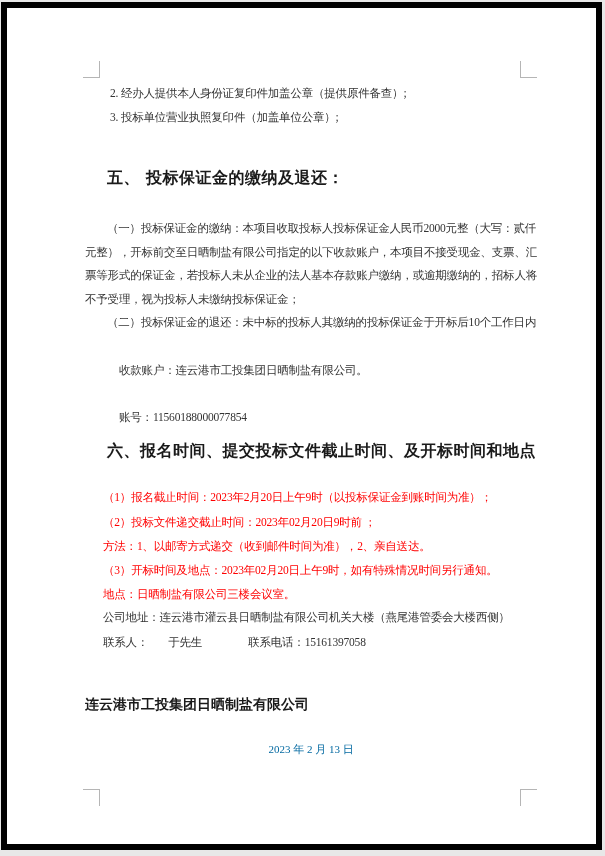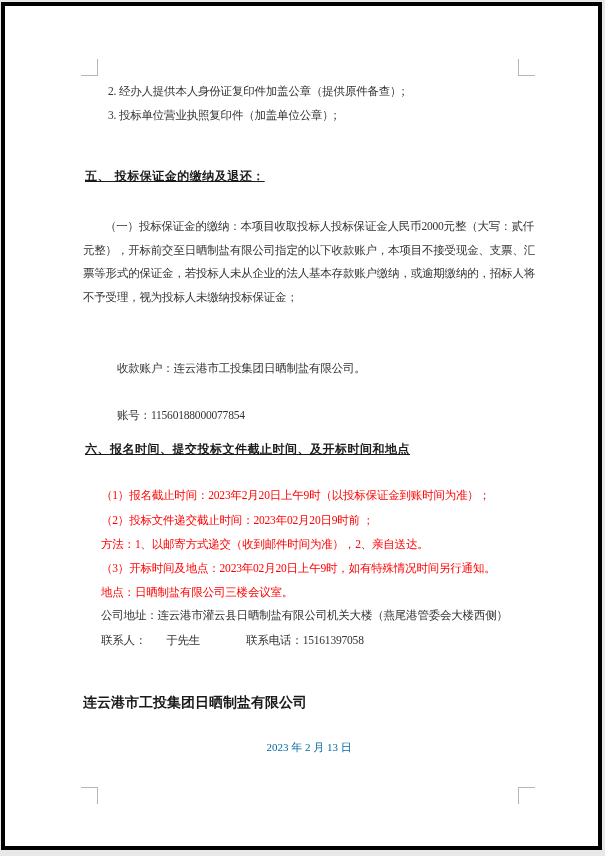--- a/index.html
+++ b/index.html
@@ -8,21 +8,21 @@
     background:#e8e8e8;
     position:relative;
     font-family:"Liberation Serif","DejaVu Serif",serif;
     overflow:hidden;
   }
   .page{
     position:absolute;
     left:1px;top:2px;
     width:601px;height:848px;
     background:#ffffff;
-    border:4px solid #000000;
+    border:6px solid #000000;
     box-sizing:border-box;
   }
   
   .mark{position:absolute;width:17px;height:17px;box-sizing:border-box;}
   .mark-tl{left:76px;top:53px;border-right:1px solid #b5b5b5;border-bottom:1px solid #b5b5b5;}
   .mark-tr{left:513px;top:53px;border-left:1px solid #b5b5b5;border-bottom:1px solid #b5b5b5;}
   .mark-bl{left:76px;top:781px;border-right:1px solid #b5b5b5;border-top:1px solid #b5b5b5;}
   .mark-br{left:513px;top:781px;border-left:1px solid #b5b5b5;border-top:1px solid #b5b5b5;}
 
   .line{
@@ -33,28 +33,27 @@
     color:#333333;
     white-space:nowrap;
   }
   .ind18{padding-left:18px;}
   .ind22{padding-left:22px;}
   .ind25{padding-left:25px;}
   .ind34{padding-left:34px;}
   .red{color:#ff0000;}
   .heading{
     position:absolute;
-    left:80px;width:470px;
+    left:100px;width:470px;
     font-family:"DejaVu Sans","Liberation Sans",sans-serif;
     font-weight:bold;
     color:#1a1a1a;
-    font-size:12px;line-height:20px;
+    font-size:16px;line-height:20px;
     letter-spacing:0.5px;
     white-space:nowrap;
-    text-decoration:underline;
   }
   .footer-company{
     position:absolute;
     left:78px;width:452px;
     text-align:left;
     font-family:"DejaVu Sans","Liberation Sans",sans-serif;
     font-weight:bold;
     font-size:14px;color:#1a1a1a;
     white-space:nowrap;
   }
@@ -81,20 +80,21 @@
   <div class="line ind25" style="top:77px">2. 经办人提供本人身份证复印件加盖公章（提供原件备查）;</div>
   <div class="line ind25" style="top:101px">3. 投标单位营业执照复印件（加盖单位公章）;</div>
 
   <div class="heading" style="top:160px">五、 投标保证金的缴纳及退还：</div>
 
   <div class="line ind22" style="top:212px">（一）投标保证金的缴纳：本项目收取投标人投标保证金人民币2000元整（大写：贰仟</div>
   <div class="line" style="top:236px">元整），开标前交至日晒制盐有限公司指定的以下收款账户，本项目不接受现金、支票、汇</div>
   <div class="line" style="top:259px">票等形式的保证金，若投标人未从企业的法人基本存款账户缴纳，或逾期缴纳的，招标人将</div>
   <div class="line" style="top:283px">不予受理，视为投标人未缴纳投标保证金；</div>
 
+  <div class="line ind22" style="top:306px">（二）投标保证金的退还：未中标的投标人其缴纳的投标保证金于开标后10个工作日内</div>
 
   <div class="line ind34" style="top:354px">收款账户：连云港市工投集团日晒制盐有限公司。</div>
   <div class="line ind34" style="top:401px">账号：11560188000077854</div>
 
   <div class="heading" style="top:433px">六、报名时间、提交投标文件截止时间、及开标时间和地点</div>
 
   <div class="line ind18 red" style="top:481px">（1）报名截止时间：2023年2月20日上午9时（以投标保证金到账时间为准）；</div>
   <div class="line ind18 red" style="top:506px">（2）投标文件递交截止时间：2023年02月20日9时前 ；</div>
   <div class="line ind18 red" style="top:530px">方法：1、以邮寄方式递交（收到邮件时间为准），2、亲自送达。</div>
   <div class="line ind18 red" style="top:554px">（3）开标时间及地点：2023年02月20日上午9时，如有特殊情况时间另行通知。</div>

